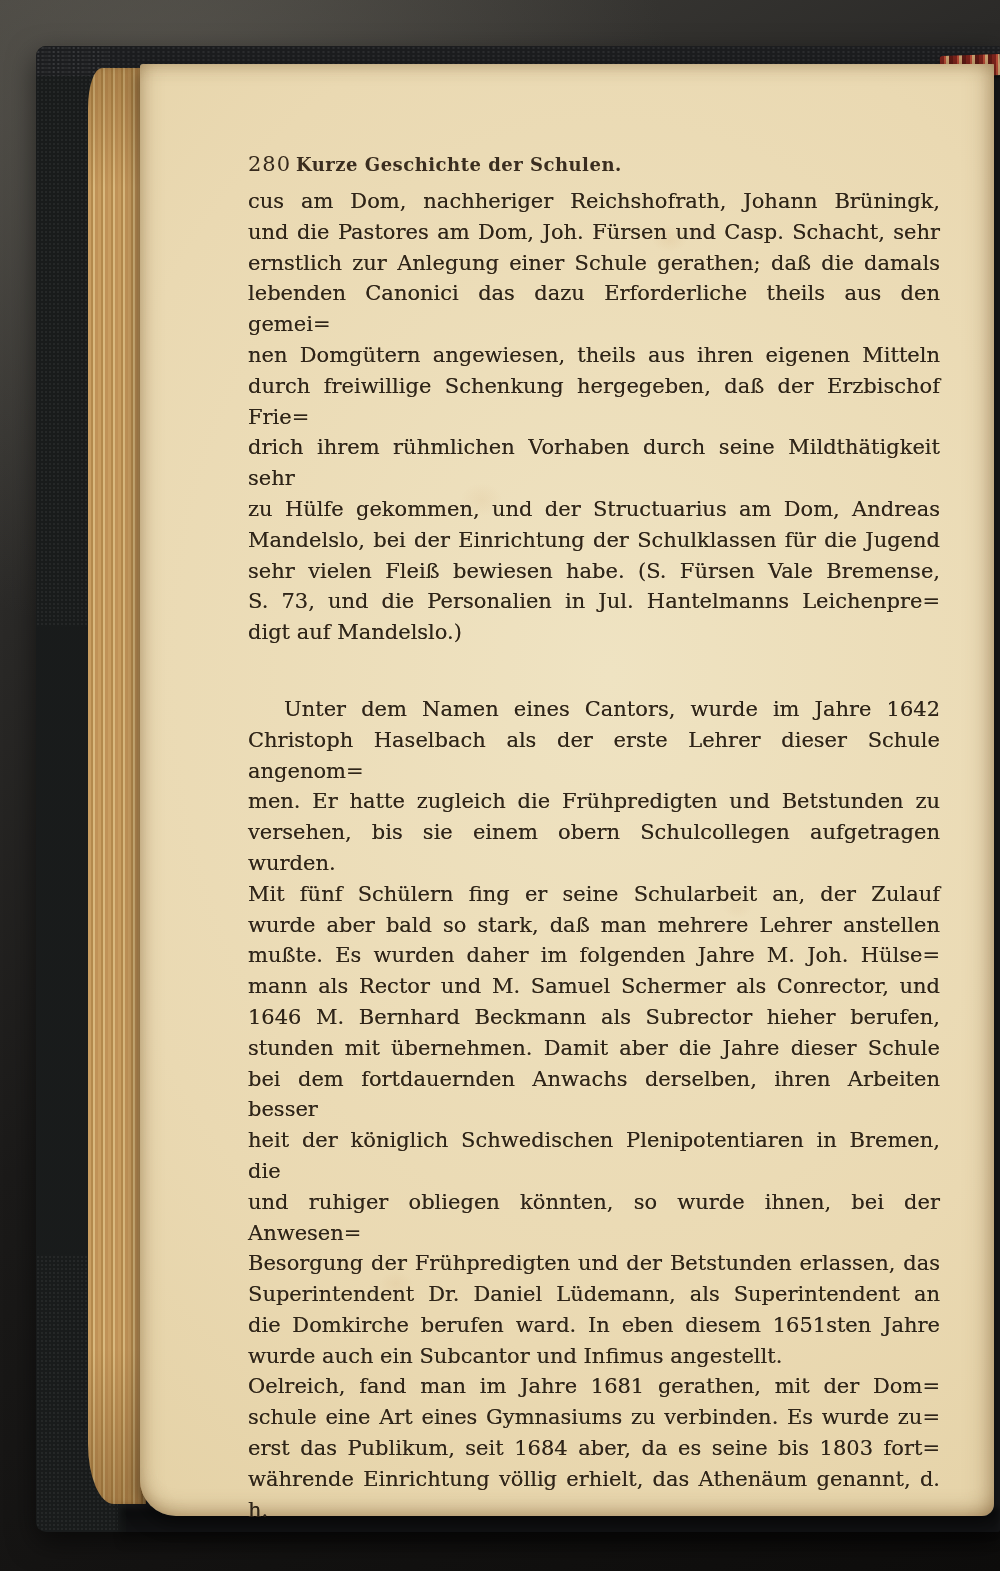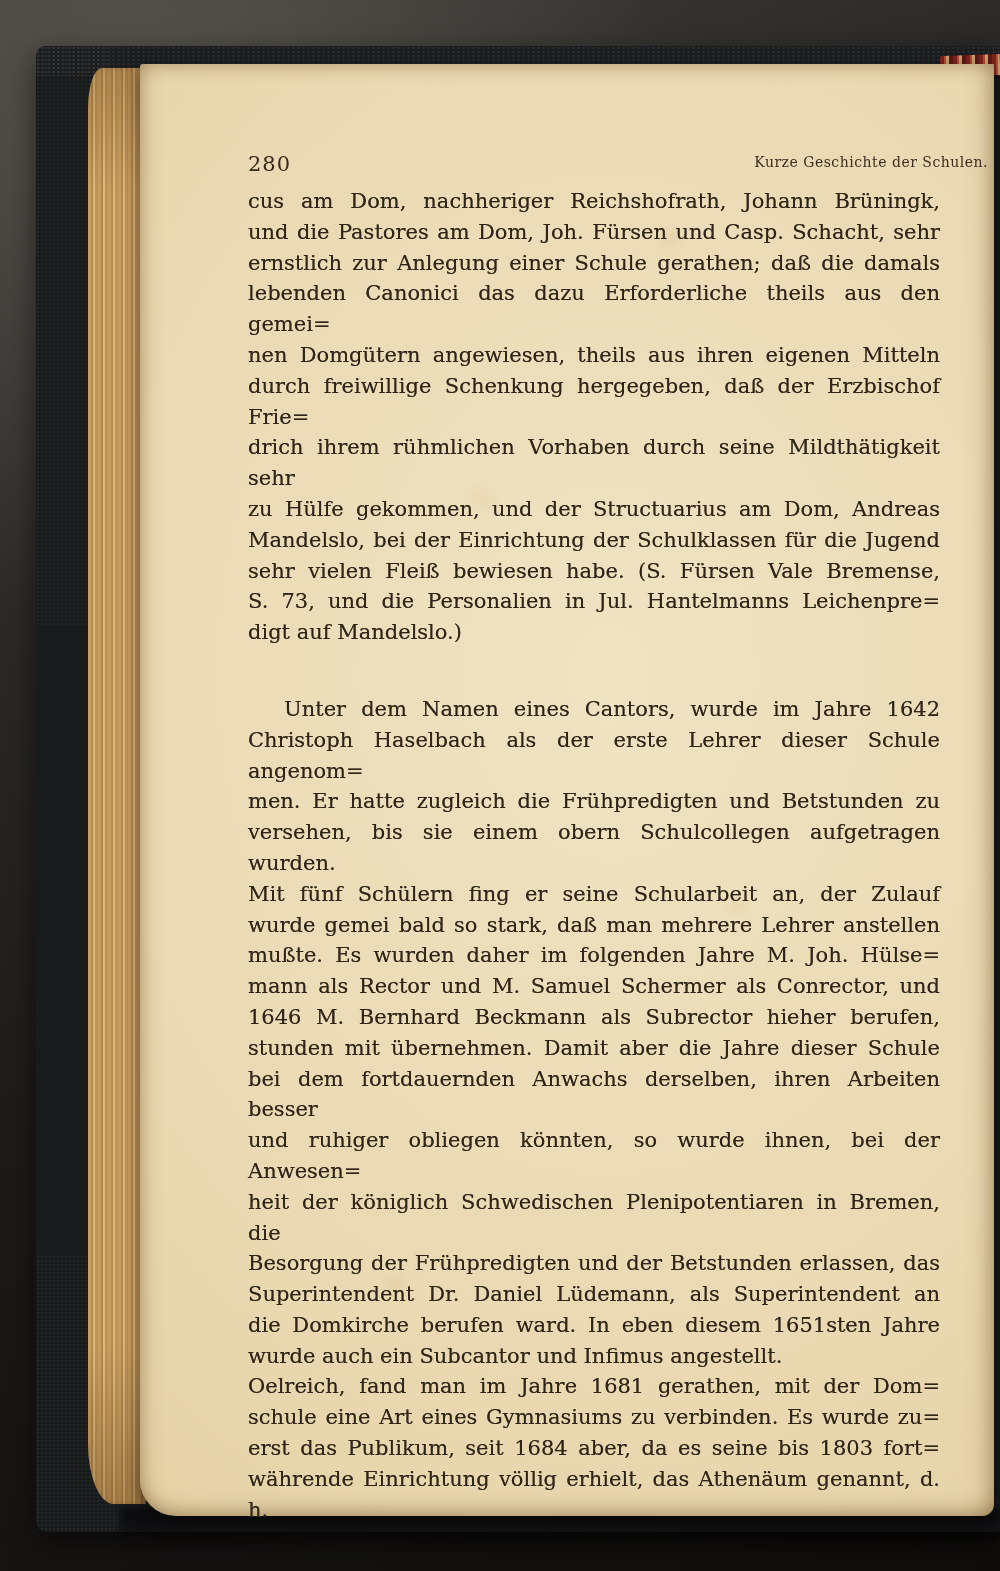--- a/index.html
+++ b/index.html
@@ -89,24 +89,25 @@
   .page-number-row{
     position:absolute;left:108px;top:80px;width:692px;height:26px;
     color:#35291c;
     margin-top:8px;
   }
   .page-number{
     position:absolute;left:0;top:0;
     font-size:21px;letter-spacing:1px;
   }
   .running-header{
-    position:absolute;left:0;right:0;top:2px;text-align:right;
-    font-size:14px;letter-spacing:.5px;
+    position:absolute;left:0;right:0;top:2px;text-align:left;
+    font-size:18px;letter-spacing:.5px;
     transform:translateX(48px);
     color:#3a2d1f;
+    font-weight:bold;
   }
   .body-lines{
     position:absolute;left:108px;top:122px;width:692px;
     font-size:21px;line-height:30.8px;color:#2e2418;
     text-rendering:optimizeLegibility;
   }
   .line{
     text-align:justify;text-align-last:justify;
     white-space:normal;
     text-shadow:0 0 .4px rgba(46,36,24,.6);
@@ -149,28 +150,28 @@
         <div class="line">zu Hülfe gekommen, und der Structuarius am Dom, Andreas</div>
         <div class="line">Mandelslo, bei der Einrichtung der Schulklassen für die Jugend</div>
         <div class="line">sehr vielen Fleiß bewiesen habe. (S. Fürsen Vale Bremense,</div>
         <div class="line">S. 73, und die Personalien in Jul. Hantelmanns Leichenpre=</div>
         <div class="line flush">digt auf Mandelslo.)</div>
         <div class="line indent">Unter dem Namen eines Cantors, wurde im Jahre 1642</div>
         <div class="line">Christoph Haselbach als der erste Lehrer dieser Schule angenom=</div>
         <div class="line">men. Er hatte zugleich die Frühpredigten und Betstunden zu</div>
         <div class="line">versehen, bis sie einem obern Schulcollegen aufgetragen wurden.</div>
         <div class="line">Mit fünf Schülern fing er seine Schularbeit an, der Zulauf</div>
-        <div class="line">wurde gemei bald so stark, daß man mehrere Lehrer anstellen</div>
+        <div class="line">wurde aber bald so stark, daß man mehrere Lehrer anstellen</div>
         <div class="line">mußte. Es wurden daher im folgenden Jahre M. Joh. Hülse=</div>
         <div class="line">mann als Rector und M. Samuel Schermer als Conrector, und</div>
         <div class="line">1646 M. Bernhard Beckmann als Subrector hieher berufen,</div>
         <div class="line">stunden mit übernehmen. Damit aber die Jahre dieser Schule</div>
         <div class="line">bei dem fortdauernden Anwachs derselben, ihren Arbeiten besser</div>
+        <div class="line">heit der königlich Schwedischen Plenipotentiaren in Bremen, die</div>
         <div class="line">und ruhiger obliegen könnten, so wurde ihnen, bei der Anwesen=</div>
-        <div class="line">heit der königlich Schwedischen Plenipotentiaren in Bremen, die</div>
         <div class="line">Besorgung der Frühpredigten und der Betstunden erlassen, das</div>
         <div class="line">Superintendent Dr. Daniel Lüdemann, als Superintendent an</div>
         <div class="line">die Domkirche berufen ward. In eben diesem 1651sten Jahre</div>
         <div class="line flush">wurde auch ein Subcantor und Infimus angestellt.</div>
         <div class="line">Oelreich, fand man im Jahre 1681 gerathen, mit der Dom=</div>
         <div class="line">schule eine Art eines Gymnasiums zu verbinden. Es wurde zu=</div>
         <div class="line">erst das Publikum, seit 1684 aber, da es seine bis 1803 fort=</div>
         <div class="line">währende Einrichtung völlig erhielt, das Athenäum genannt, d. h.</div>
       </div>
   </div>

